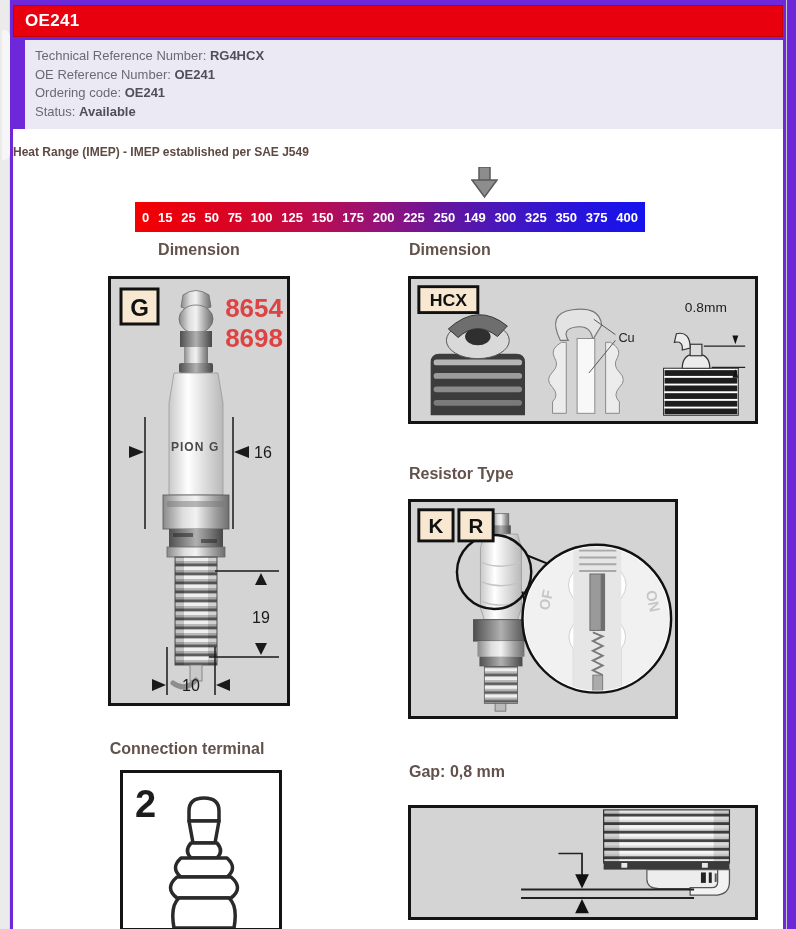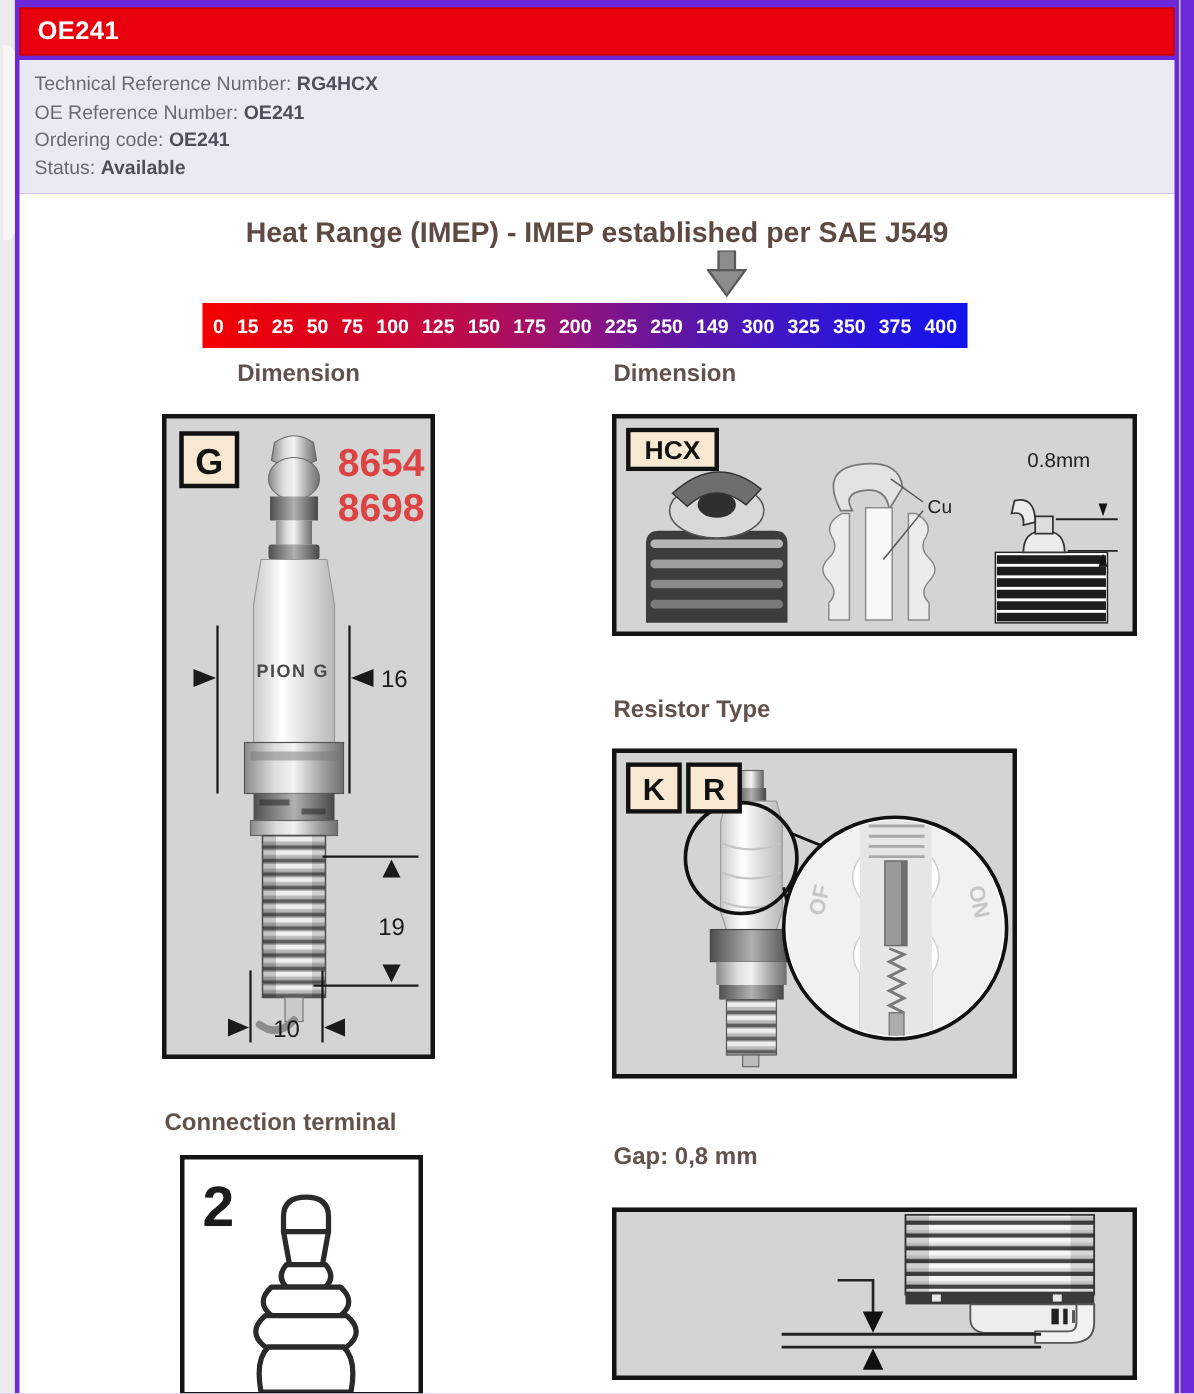--- a/index.html
+++ b/index.html
@@ -5,27 +5,27 @@
   * { margin:0; padding:0; box-sizing:border-box; }
   body { font-family:"Liberation Sans", sans-serif; background:#fff; }
   svg { font-family:"Liberation Sans", sans-serif; }
   .page { position:relative; width:796px; height:929px; background:#6d28d9; overflow:hidden; }
   .edge-left { position:absolute; left:0; top:0; width:10px; height:929px; background:#ebebeb; border-right:1px solid #d9d9d9; }
   .edge-left:before { content:""; position:absolute; left:2px; top:30px; width:8px; height:130px; background:#f6f6f6; border-radius:0 6px 6px 0; }
   .edge-right { position:absolute; left:786px; top:0; width:1px; height:929px; background:#c9c9c9; }
   .content { position:absolute; left:13px; top:5px; width:770px; }
   .header-bar { height:32px; background:#e8000e; border:1px solid #c40000; display:flex; align-items:center; padding-left:11px; margin-bottom:3px; }
   .header-bar span { color:#fff; font-size:17px; font-weight:bold; letter-spacing:.3px; }
-  .info-bar { background:#eae9f4; min-height:77px; padding:7px 10px 8px 10px; display:flex; justify-content:space-between; font-size:13px; color:#6a6a76; }
+  .info-bar { background:#eae9f4; min-height:77px; padding:7px 10px 8px 10px; display:flex; justify-content:space-between; font-size:13px; color:#6a6a76;margin-left:12px; }
   .info-row { line-height:18.5px; white-space:nowrap; }
   .col-right .info-row { text-align:right; }
   .val { font-weight:bold; color:#4f4f5b; }
   .val.link { text-decoration:underline; cursor:pointer; }
   .white-area { position:relative; width:770px; height:812px; background:#fff; }
-  .heat-title { position:absolute; left:0; top:16px; width:770px; text-align:center; font-size:19px; font-weight:bold; color:#5e4a42; }
+  .heat-title { position:absolute; left:0; top:16px; width:770px; font-size:12px; font-weight:bold; color:#5e4a42; }
   .heat-arrow { position:absolute; left:458px; top:38px; width:27px; height:32px; }
   .heat-bar { position:absolute; left:122px; top:73px; width:510px; height:30px; display:flex; align-items:center; justify-content:space-between; padding:0 7px;
     background:linear-gradient(90deg,#f40000 0%,#e30016 12%,#cf0732 25%,#b50d55 37%,#8d1380 50%,#63169f 61%,#4517c0 73%,#2b14d8 85%,#1413ef 100%); }
   .heat-bar span { color:#fff; font-size:13px; font-weight:600; }
   .sec-title { position:absolute; font-size:16px; font-weight:bold; color:#63524c; }
   #t-dim  { left:95px;  top:112px; width:182px; text-align:center; }
   #t-term { left:396px; top:112px; }
   #t-res  { left:396px; top:336px; }
   #t-conn { left:93px; top:611px; width:162px; text-align:center; }
   #t-gap  { left:396px; top:634px; }

